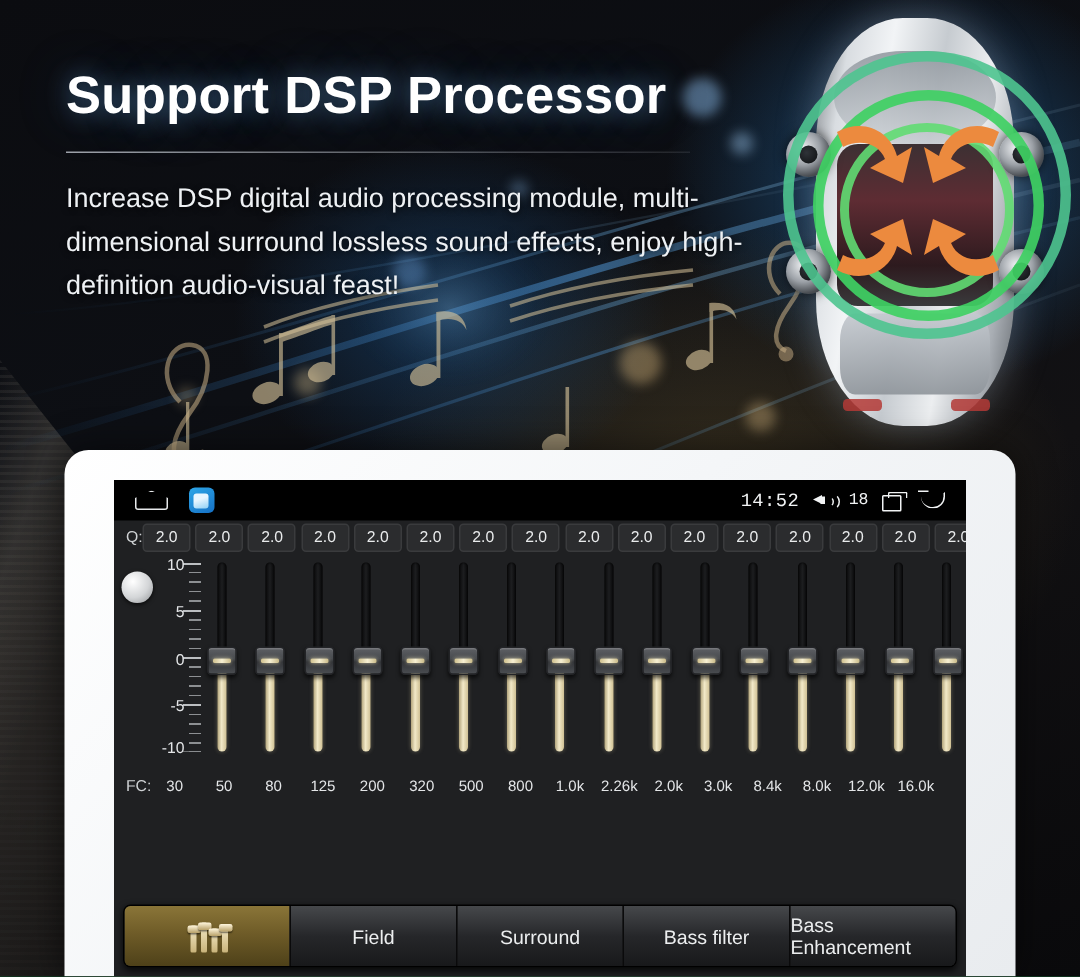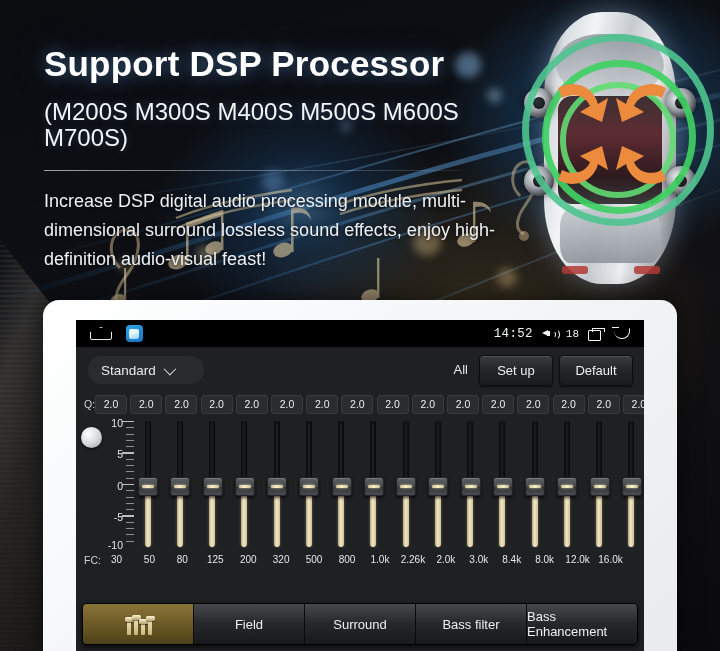--- a/index.html
+++ b/index.html
@@ -141,21 +141,21 @@
     background:linear-gradient(90deg,#0c0c0d,#1c1d1f 50%,#0a0a0b);box-shadow:inset 0 0 2px #000;}
   .f-bot{position:absolute;left:6.5px;top:76px;width:6px;height:56px;border-radius:3px;
     background:linear-gradient(90deg,#b3a57c,#f2e9c8 45%,#cfc094);box-shadow:0 0 3px rgba(230,215,170,.35);}
   .f-cap{position:absolute;left:0;top:62px;width:18px;height:17px;border-radius:3px;
     background:linear-gradient(180deg,#5e6064 0%,#474a4e 42%,#303236 55%,#4a4d51 100%);
     border:1px solid #232427;box-shadow:0 2px 3px rgba(0,0,0,.65),inset 0 1px 0 rgba(255,255,255,.16);}
   .f-cap:after{content:"";position:absolute;left:3px;top:7px;width:12px;height:3px;border-radius:1px;
     background:linear-gradient(90deg,#cfc08e,#f6efd2,#c9ba88);box-shadow:0 0 3px rgba(245,235,195,.7);}
 
   
-  .fcrow{position:relative;height:22px;display:flex;align-items:flex-start;padding-left:8px;}
+  .fcrow{position:relative;height:22px;display:flex;align-items:flex-end;padding-left:8px;}
   .fclabel{color:#cfd2d4;font-size:10.5px;width:16px;}
   .fccells{display:flex;flex:1;padding-right:17px;}
   .fccell{flex:1;text-align:center;color:#e4e6e8;font-size:10px;}
 
   
   .tabbar{position:absolute;left:6px;right:6px;bottom:6px;height:40px;display:flex;
     border-radius:5px;overflow:hidden;border:1px solid #000;
     box-shadow:0 2px 5px rgba(0,0,0,.75);}
   .tab{flex:1;display:flex;align-items:center;justify-content:center;
     background:linear-gradient(180deg,#46484b,#26272a 50%,#18191b);
@@ -243,21 +243,20 @@
       <path d="M520 196 C506 182 514 160 528 162 C542 164 538 188 526 204 C516 218 514 230 524 234"></path>
     </g>
     <g fill="#cbb086" opacity=".5">
       <circle cx="122" cy="312" r="6"></circle>
       <circle cx="524" cy="236" r="5"></circle>
     </g>
   </svg>
 
   <div class="headline">
     <h1 class="h1">Support DSP Processor</h1>
-    <div class="h2">(M200S M300S M400S M500S M600S M700S)</div>
     <div class="rule"></div>
     <div class="body-txt">Increase DSP digital audio processing module, multi-dimensional surround lossless sound effects, enjoy high-definition audio-visual feast!</div>
   </div>
 
   <div class="car-wrap">
     <div class="car-body"></div>
     <div class="windshield"></div>
     <div class="roof-glass"></div>
     <div class="rear-glass"></div>
     <div class="taillight" style="left:62px;"></div>
@@ -299,29 +298,20 @@
               <span class="w2"></span>
           </span>
           <span class="vol-num">18</span>
           <span class="recents-ic"></span>
           <span class="back-ic"></span>
         </div>
       </div>
 
       <div class="eqapp">
 
-        <div class="toprow">
-          <div class="preset">
-            <span>Standard</span>
-            <span class="chev"></span>
-          </div>
-          <div class="all-lab">All</div>
-          <div class="btn setup">Set up</div>
-          <div class="btn default">Default</div>
-        </div>
 
         <div class="qrow">
           <span class="qlabel">Q:</span>
           <div class="qcells">
               <div class="qcell">2.0</div>
               <div class="qcell">2.0</div>
               <div class="qcell">2.0</div>
               <div class="qcell">2.0</div>
               <div class="qcell">2.0</div>
               <div class="qcell">2.0</div>

